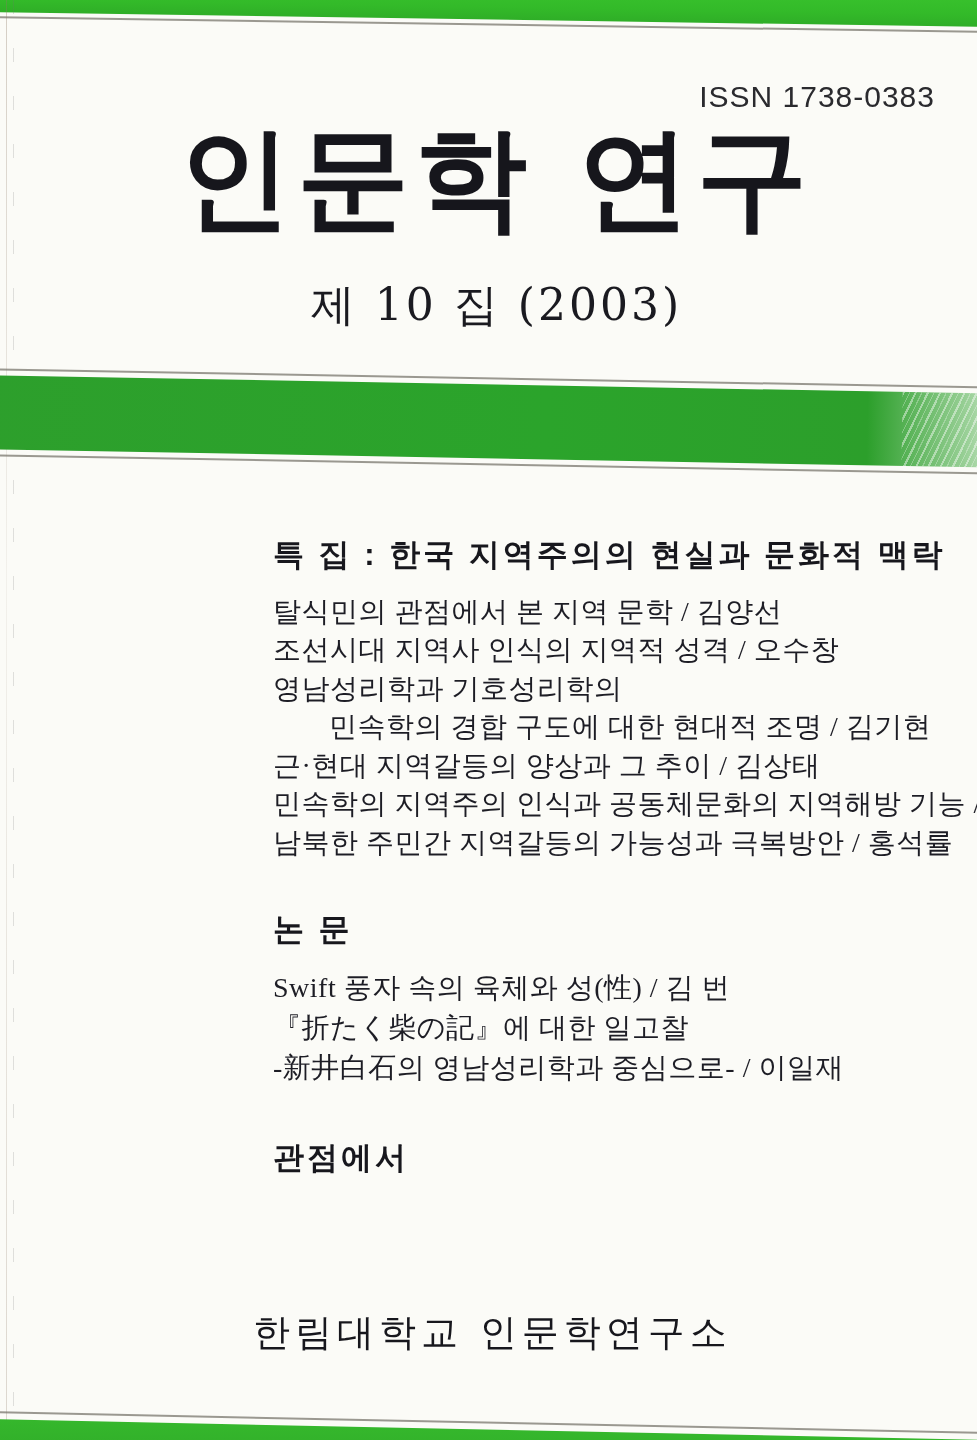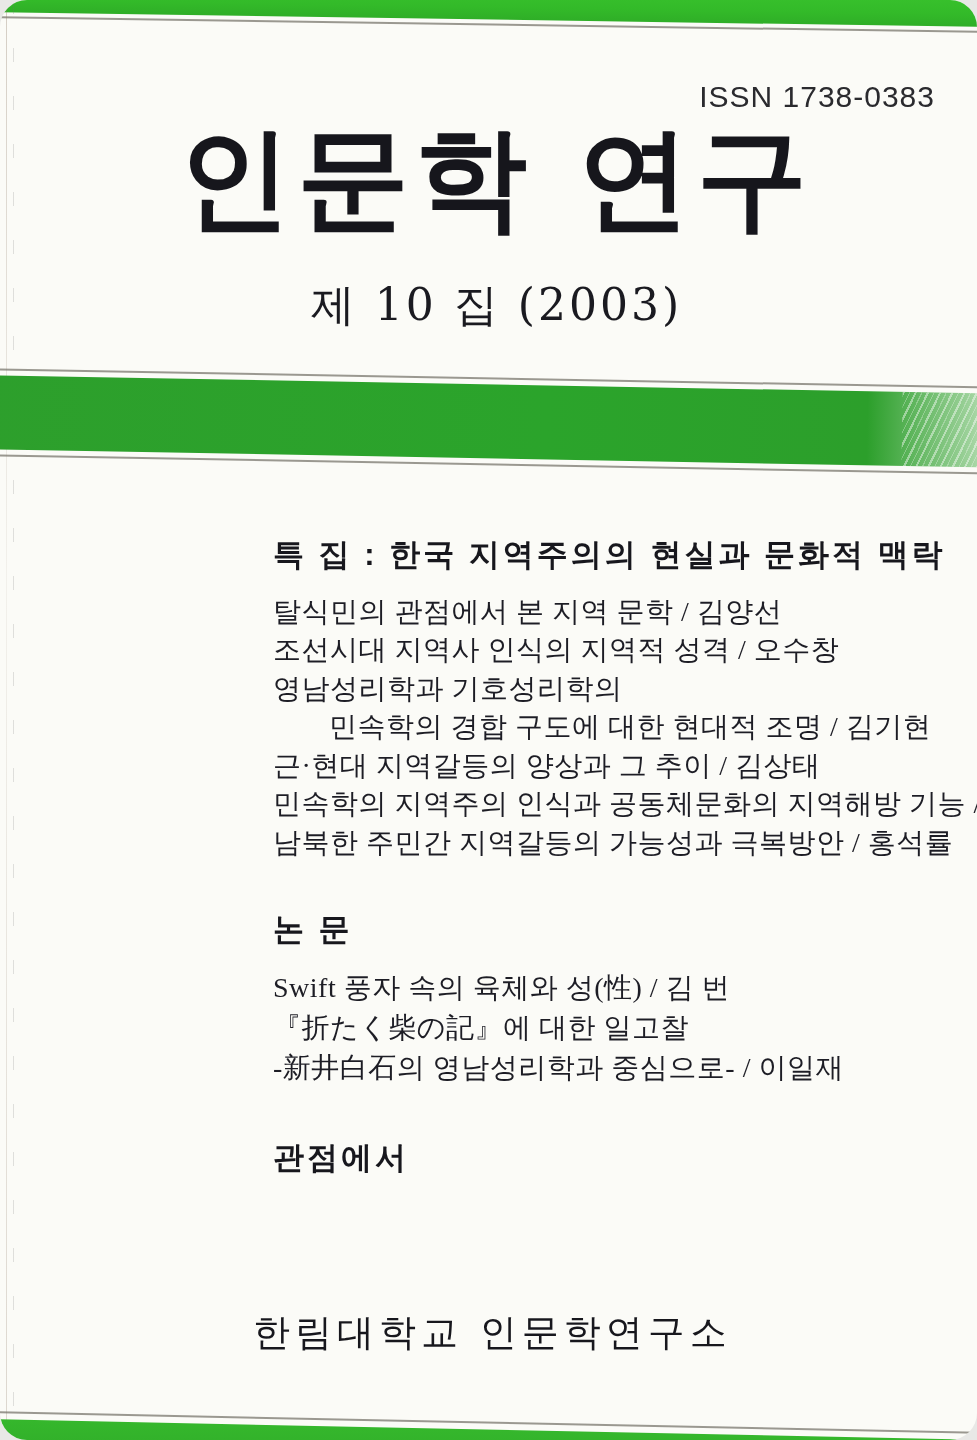--- a/index.html
+++ b/index.html
@@ -3,21 +3,20 @@
 <meta charset="utf-8">
 <style>
   html,body { margin:0; padding:0; background:#e8e8e6; }
   .page {
     position:relative;
     width:977px; height:1440px;
     margin:0 auto;
     background:#fbfbf7;
     overflow:hidden;
     color:#1d1d23;
-    border-radius:27px;
   }
 
   
   .band-wrap { position:absolute; transform-origin:top left; }
   .band-top-wrap { top:-30px; left:-20px; width:1040px; transform:rotate(0.85deg); }
   .band-mid-wrap { top:368px; left:-22px; width:1035px; transform:rotate(1.05deg); }
   .band-bottom-wrap { top:1411px; left:-15px; width:1030px; transform:rotate(1.2deg); }
 
   .hairline { height:2px; background:#7a776d; opacity:.75; }
   .band-top-wrap .hairline { margin-top:4px; }

